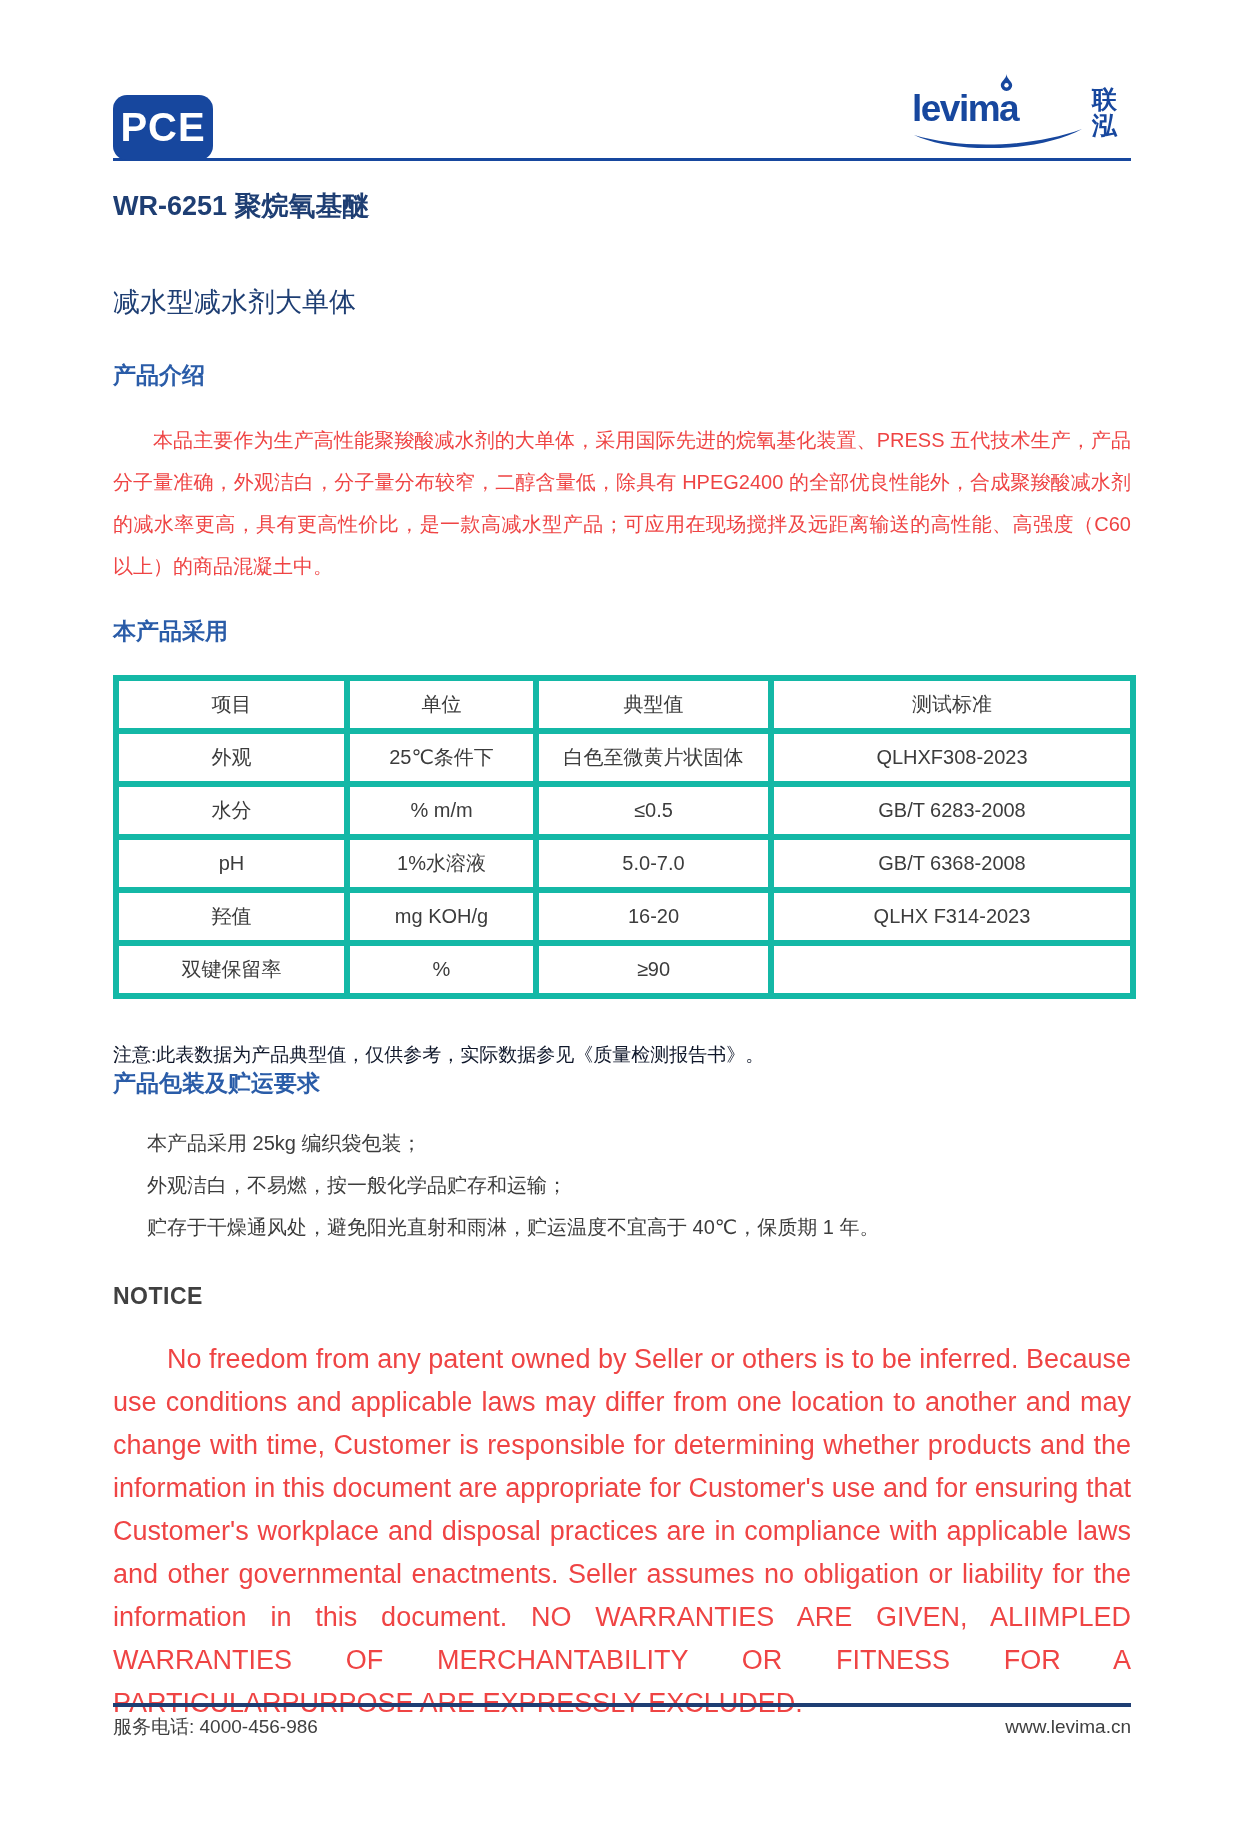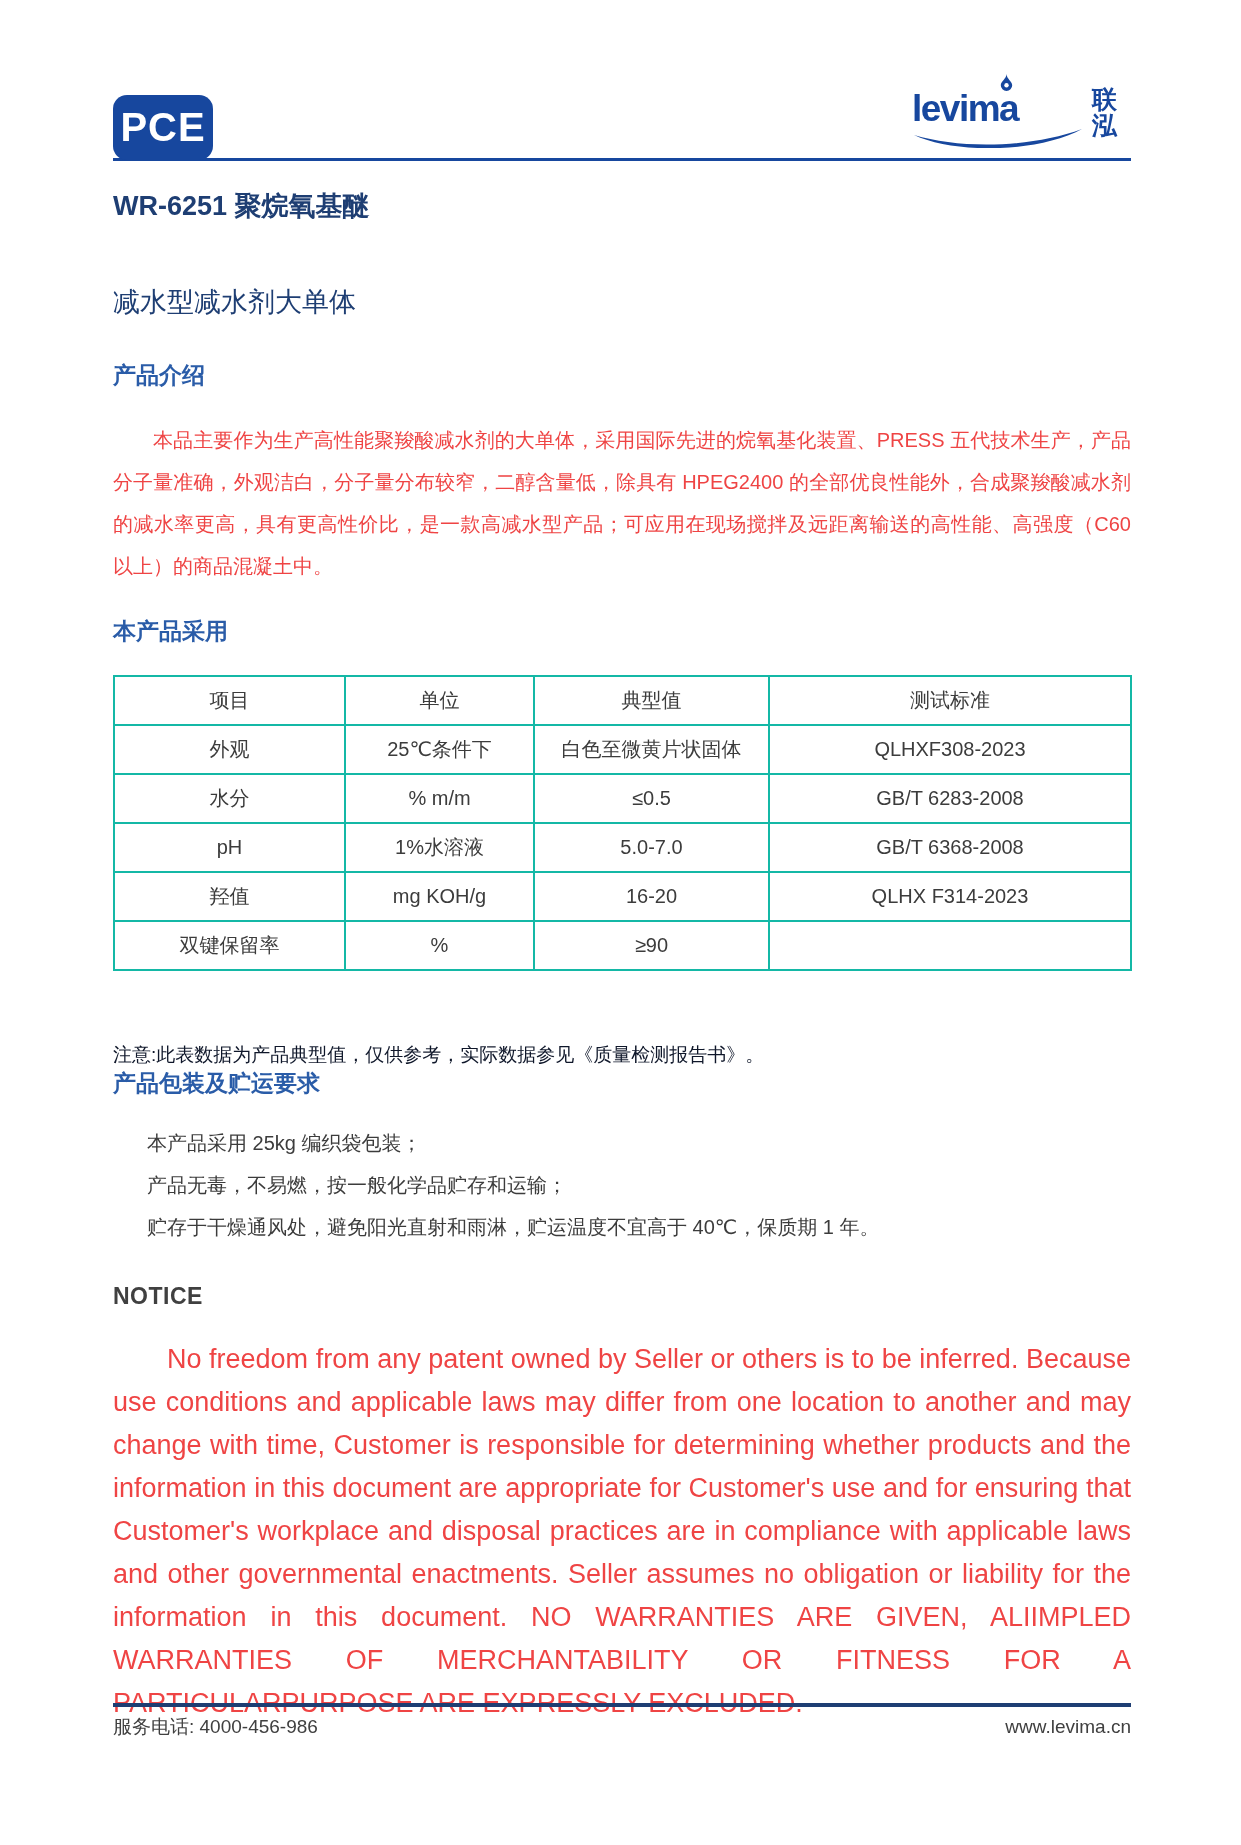--- a/index.html
+++ b/index.html
@@ -40,21 +40,21 @@
     text-align:justify;text-indent:2em;color:#ef4444;
   }
   .perf-head{left:113px;top:616px;}
 
   
   .perf-table{
     left:113px;top:675px;border-collapse:collapse;table-layout:fixed;
     width:1017px;font-size:20px;color:#3c3c3c;
   }
   .perf-table td,.perf-table th{
-    border:2px solid #14b8a6;height:47px;text-align:center;
+    border:6px solid #14b8a6;height:47px;text-align:center;
     font-weight:400;padding:0 4px;overflow:hidden;white-space:nowrap;
   }
   .note{left:113px;top:1012px;font-size:19px;color:#0f172a;margin-top:30px;}
 
   
   .pack-head{left:113px;top:1068px;}
   .pack-lines{left:113px;top:1122px;width:1018px;}
   .pack-lines div{font-size:20px;line-height:42px;padding-left:34px;color:#3c3c3c;}
 
   
@@ -147,21 +147,21 @@
       <td>≥90</td>
       <td></td>
     </tr>
   </tbody>
 </table>
 <div class="abs note">注意:此表数据为产品典型值，仅供参考，实际数据参见《质量检测报告书》。</div>
 
 <div class="abs sec-head pack-head">产品包装及贮运要求</div>
 <div class="abs pack-lines">
   <div>本产品采用 25kg 编织袋包装；</div>
-  <div>产品无毒，不易燃，按一般化学品贮存和运输；</div>
+  <div>外观洁白，不易燃，按一般化学品贮存和运输；</div>
   <div>贮存于干燥通风处，避免阳光直射和雨淋，贮运温度不宜高于 40℃，保质期 1 年。</div>
 </div>
 
 <div class="abs notice-head">NOTICE</div>
 <div class="abs notice-body">No freedom from any patent owned by Seller or others is to be inferred. Because use conditions and applicable laws may differ from one location to another and may change with time, Customer is responsible for determining whether products and the information in this document are appropriate for Customer's use and for ensuring that Customer's workplace and disposal practices are in compliance with applicable laws and other governmental enactments. Seller assumes no obligation or liability for the information in this document. NO WARRANTIES ARE GIVEN, ALIIMPLED WARRANTIES OF MERCHANTABILITY OR FITNESS FOR A PARTICULARPURPOSE ARE EXPRESSLY EXCLUDED.</div>
 
 <div class="abs footer-rule"></div>
 <div class="abs footer">
   <span>服务电话: 4000-456-986</span>
   <span>www.levima.cn</span>

